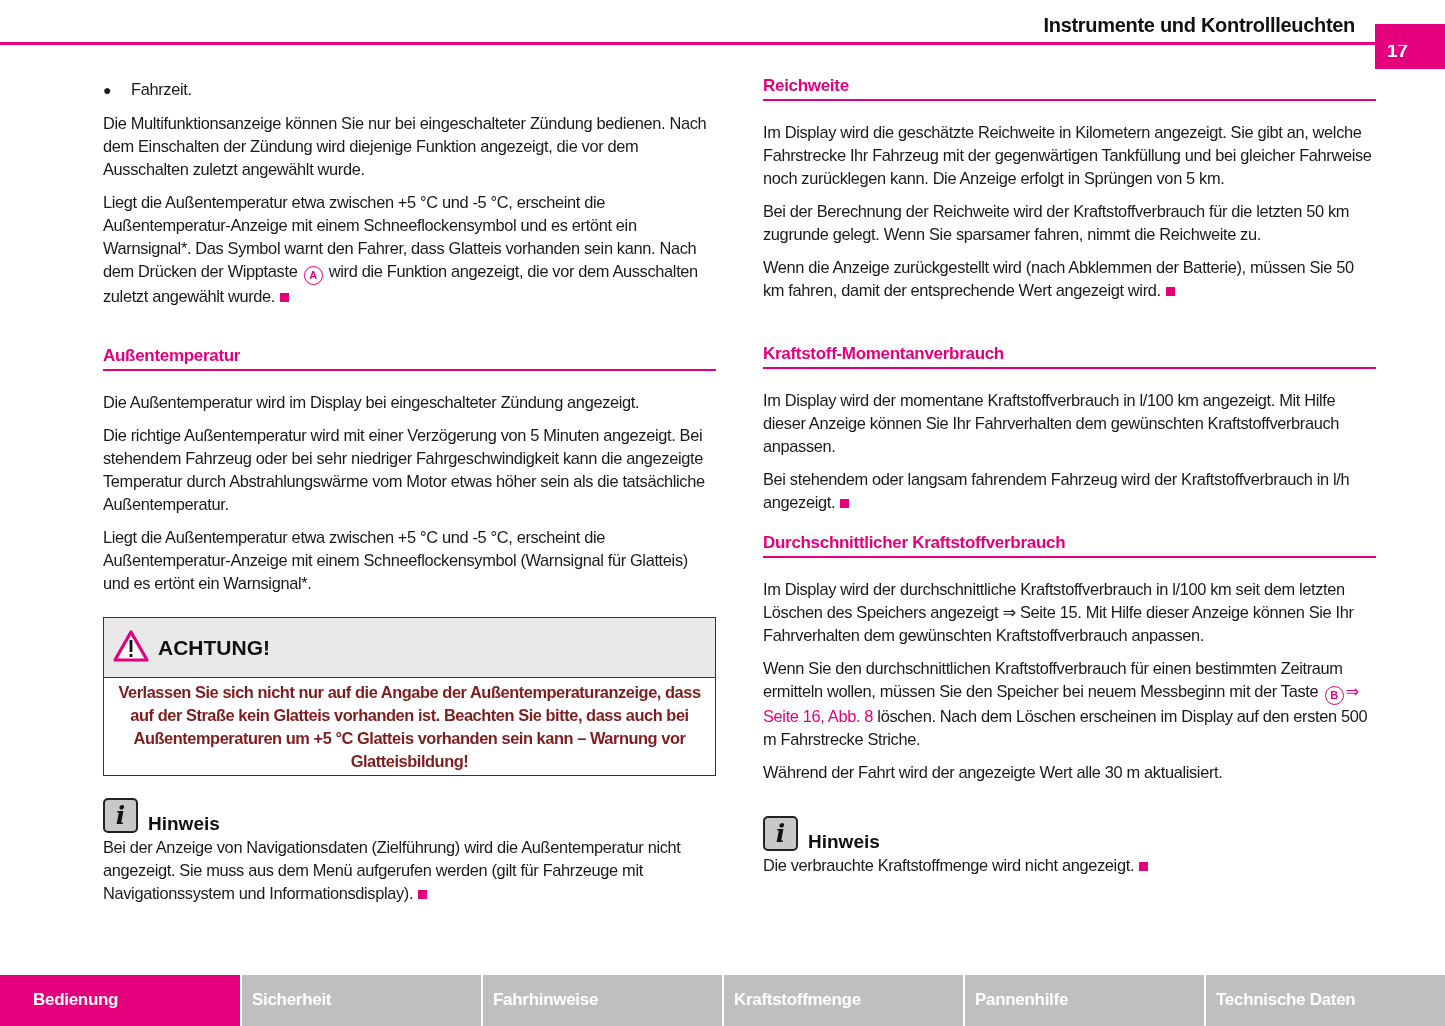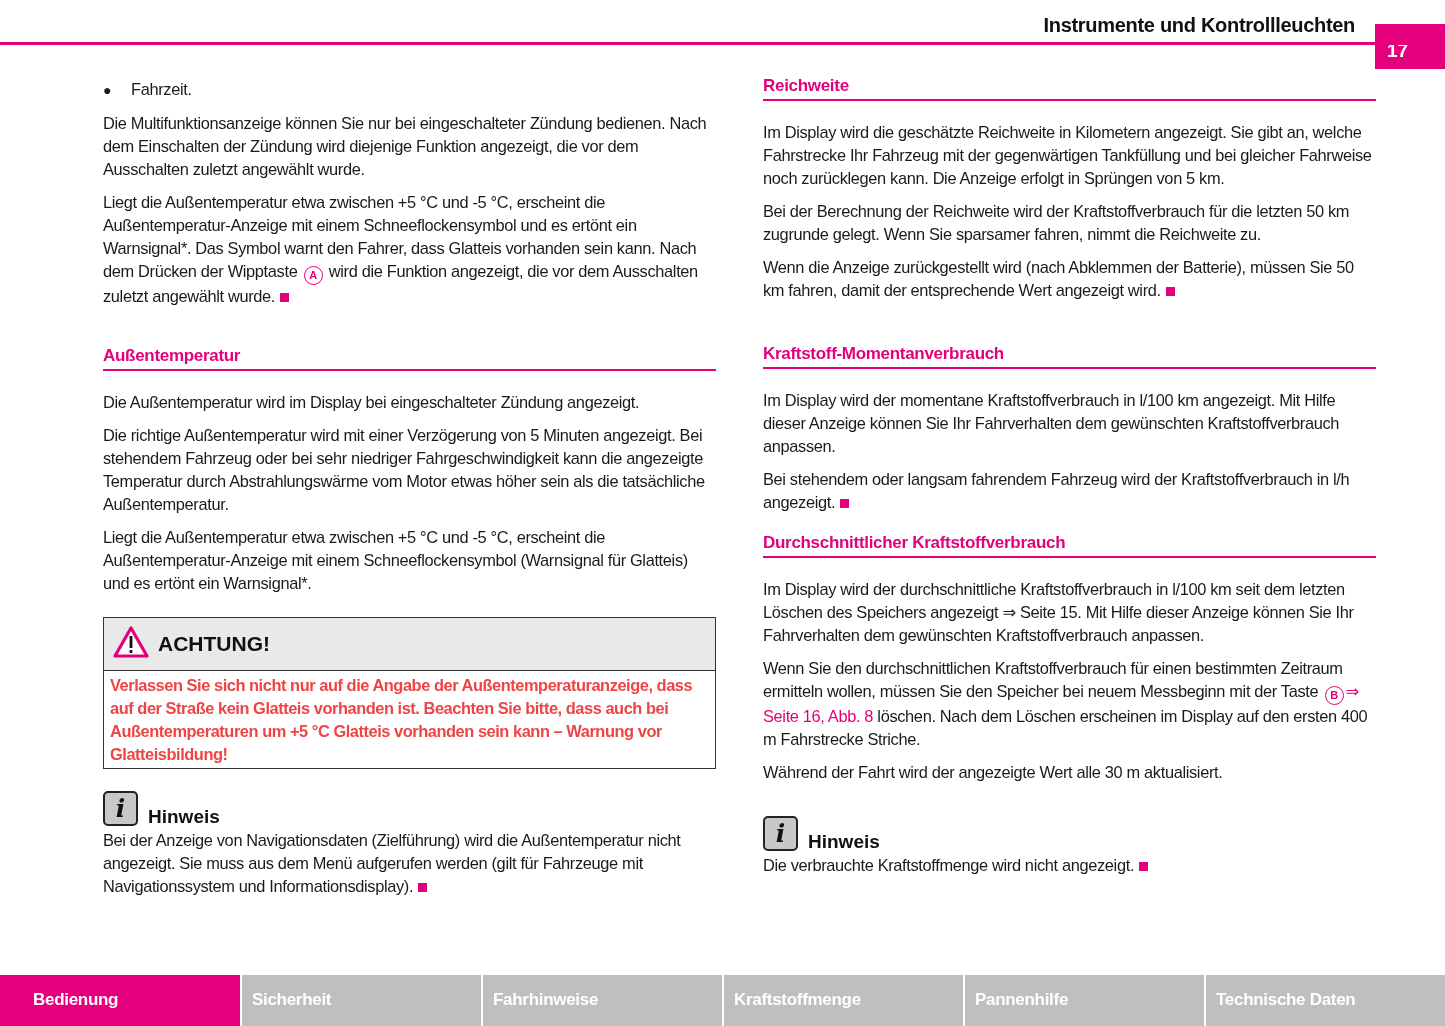--- a/index.html
+++ b/index.html
@@ -47,27 +47,27 @@
   h2.section {
     font-size: 17px; font-weight: bold; color: #e4007c;
     border-bottom: 2px solid #e4007c; padding-bottom: 3px;
     letter-spacing: -0.3px; margin-bottom: 20px;
   }
 
   .warning-box {
     border: 1.5px solid #333; margin-top: 22px; margin-bottom: 22px;
   }
   .warning-head {
-    background: #e9e9e9; border-bottom: 1.5px solid #333; height: 53px;
+    background: #e9e9e9; border-bottom: 1.5px solid #333; height: 60px;
     display: flex; align-items: center; padding-left: 8px;
   }
   .warning-head .title { font-size: 21px; font-weight: bold; margin-left: 8px; color: #111; }
   .warning-text {
     padding: 3px 6px 2px 6px; font-size: 16.4px; line-height: 23px;
-    font-weight: bold; letter-spacing: -0.45px; color: #ef4444;
+    font-weight: bold; letter-spacing: -0.45px; color: #7f1d1d; text-align: center;
   }
 
   .note-head { display: flex; align-items: flex-end; margin-bottom: 3px; }
   .note-head .title { font-size: 19px; font-weight: bold; margin-left: 10px; margin-bottom: -2px; color: #111; }
   .info-icon {
     width: 35px; height: 35px; border: 2px solid #222; border-radius: 5px;
     background: #c8c8c8; display: flex; align-items: center; justify-content: center;
     font-family: "DejaVu Serif", serif; font-style: italic; font-weight: bold; font-size: 25px; color: #111;
   }
 
@@ -139,21 +139,21 @@
   <p class="body">Im Display wird der momentane Kraftstoffverbrauch in l/100 km angezeigt. Mit Hilfe dieser Anzeige können Sie Ihr Fahrverhalten dem gewünschten Kraftstoffverbrauch anpassen.</p>
   <p class="body">
     <span>Bei stehendem oder langsam fahrendem Fahrzeug wird der Kraftstoffverbrauch in l/h angezeigt.</span><span class="end-mark"></span>
   </p>
 
   <h2 class="section" style="margin-top:19px">Durchschnittlicher Kraftstoffverbrauch</h2>
   <p class="body">Im Display wird der durchschnittliche Kraftstoffverbrauch in l/100 km seit dem letzten Löschen des Speichers angezeigt ⇒ Seite 15. Mit Hilfe dieser Anzeige können Sie Ihr Fahrverhalten dem gewünschten Kraftstoffverbrauch anpassen.</p>
   <p class="body">
     <span>Wenn Sie den durchschnittlichen Kraftstoffverbrauch für einen bestimmten Zeitraum ermitteln wollen, müssen Sie den Speicher bei neuem Messbeginn mit der Taste</span>
     <span class="circle-key">B</span><a class="pink">⇒ Seite 16, Abb. 8</a>
-    <span>löschen. Nach dem Löschen erscheinen im Display auf den ersten 400 m Fahrstrecke Striche.</span>
+    <span>löschen. Nach dem Löschen erscheinen im Display auf den ersten 500 m Fahrstrecke Striche.</span>
   </p>
   <p class="body">Während der Fahrt wird der angezeigte Wert alle 30 m aktualisiert.</p>
 
   <div class="note" style="margin-top:32px">
     <div class="note-head">
       <span class="info-icon">i</span>
       <span class="title">Hinweis</span>
     </div>
     <p class="body">
       <span>Die verbrauchte Kraftstoffmenge wird nicht angezeigt.</span><span class="end-mark"></span>

